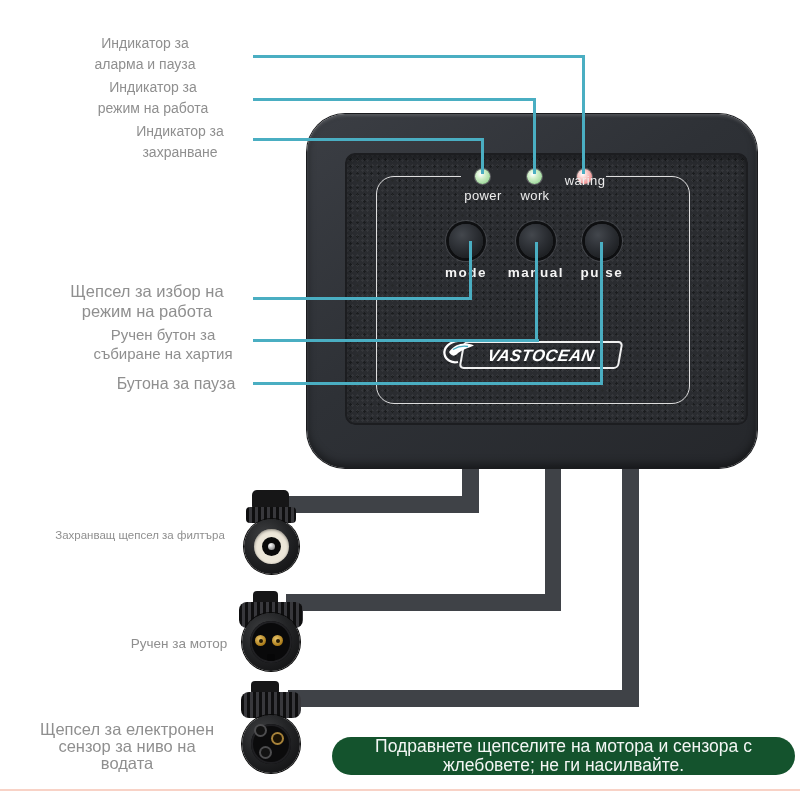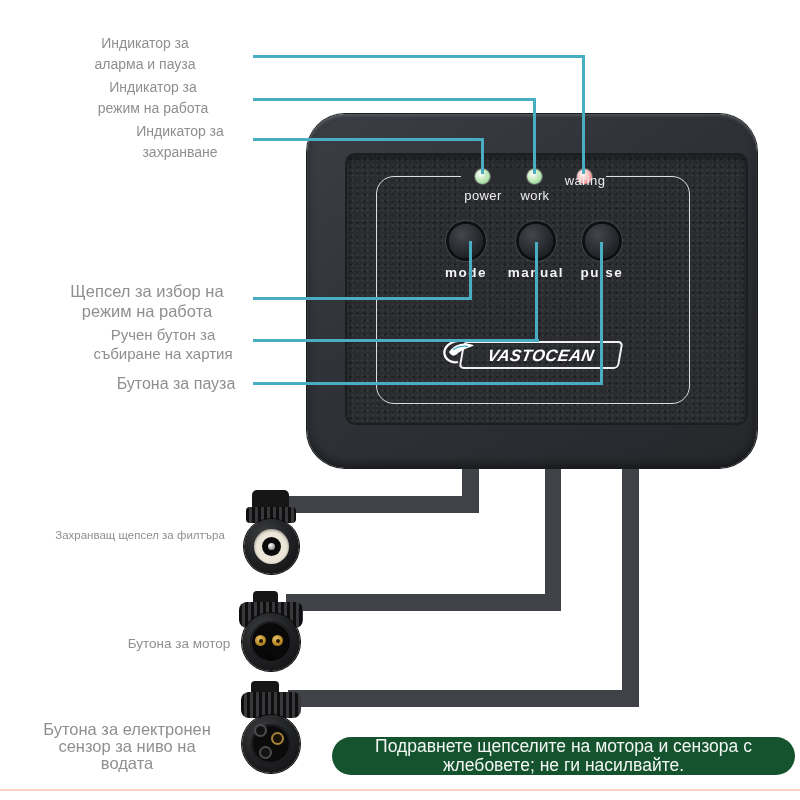--- a/index.html
+++ b/index.html
@@ -161,22 +161,22 @@
   <div class="abs callout cl-lg" style="left:58px;top:77px;width:190px;">Индикатор за
 режим на работа</div>
   <div class="abs callout cl-lg" style="left:85px;top:121px;width:190px;">Индикатор за
 захранване</div>
   <div class="abs callout cl-md" style="left:52px;top:281px;width:190px;">Щепсел за избор на
 режим на работа</div>
   <div class="abs callout cl-sm" style="left:68px;top:326px;width:190px;">Ручен бутон за
 събиране на хартия</div>
   <div class="abs callout cl-16" style="left:86px;top:375px;width:180px;">Бутона за пауза</div>
   <div class="abs callout cl-xs" style="left:50px;top:529px;width:180px;">Захранващ щепсел за филтъра</div>
-  <div class="abs callout cl-13" style="left:89px;top:636px;width:180px;">Бутона за мотор</div>
-  <div class="abs callout cl-sensor" style="left:32px;top:721px;width:190px;">Бутона за електронен
+  <div class="abs callout cl-13" style="left:89px;top:636px;width:180px;">Ручен за мотор</div>
+  <div class="abs callout cl-sensor" style="left:32px;top:721px;width:190px;">Щепсел за електронен
 сензор за ниво на водата</div>
 
   <div id="note" class="abs">
     <div id="note-text">Подравнете щепселите на мотора и сензора с
 жлебовете; не ги насилвайте.</div>
   </div>
   <div id="bottom-line" class="abs"></div>
 
 </div>
 

